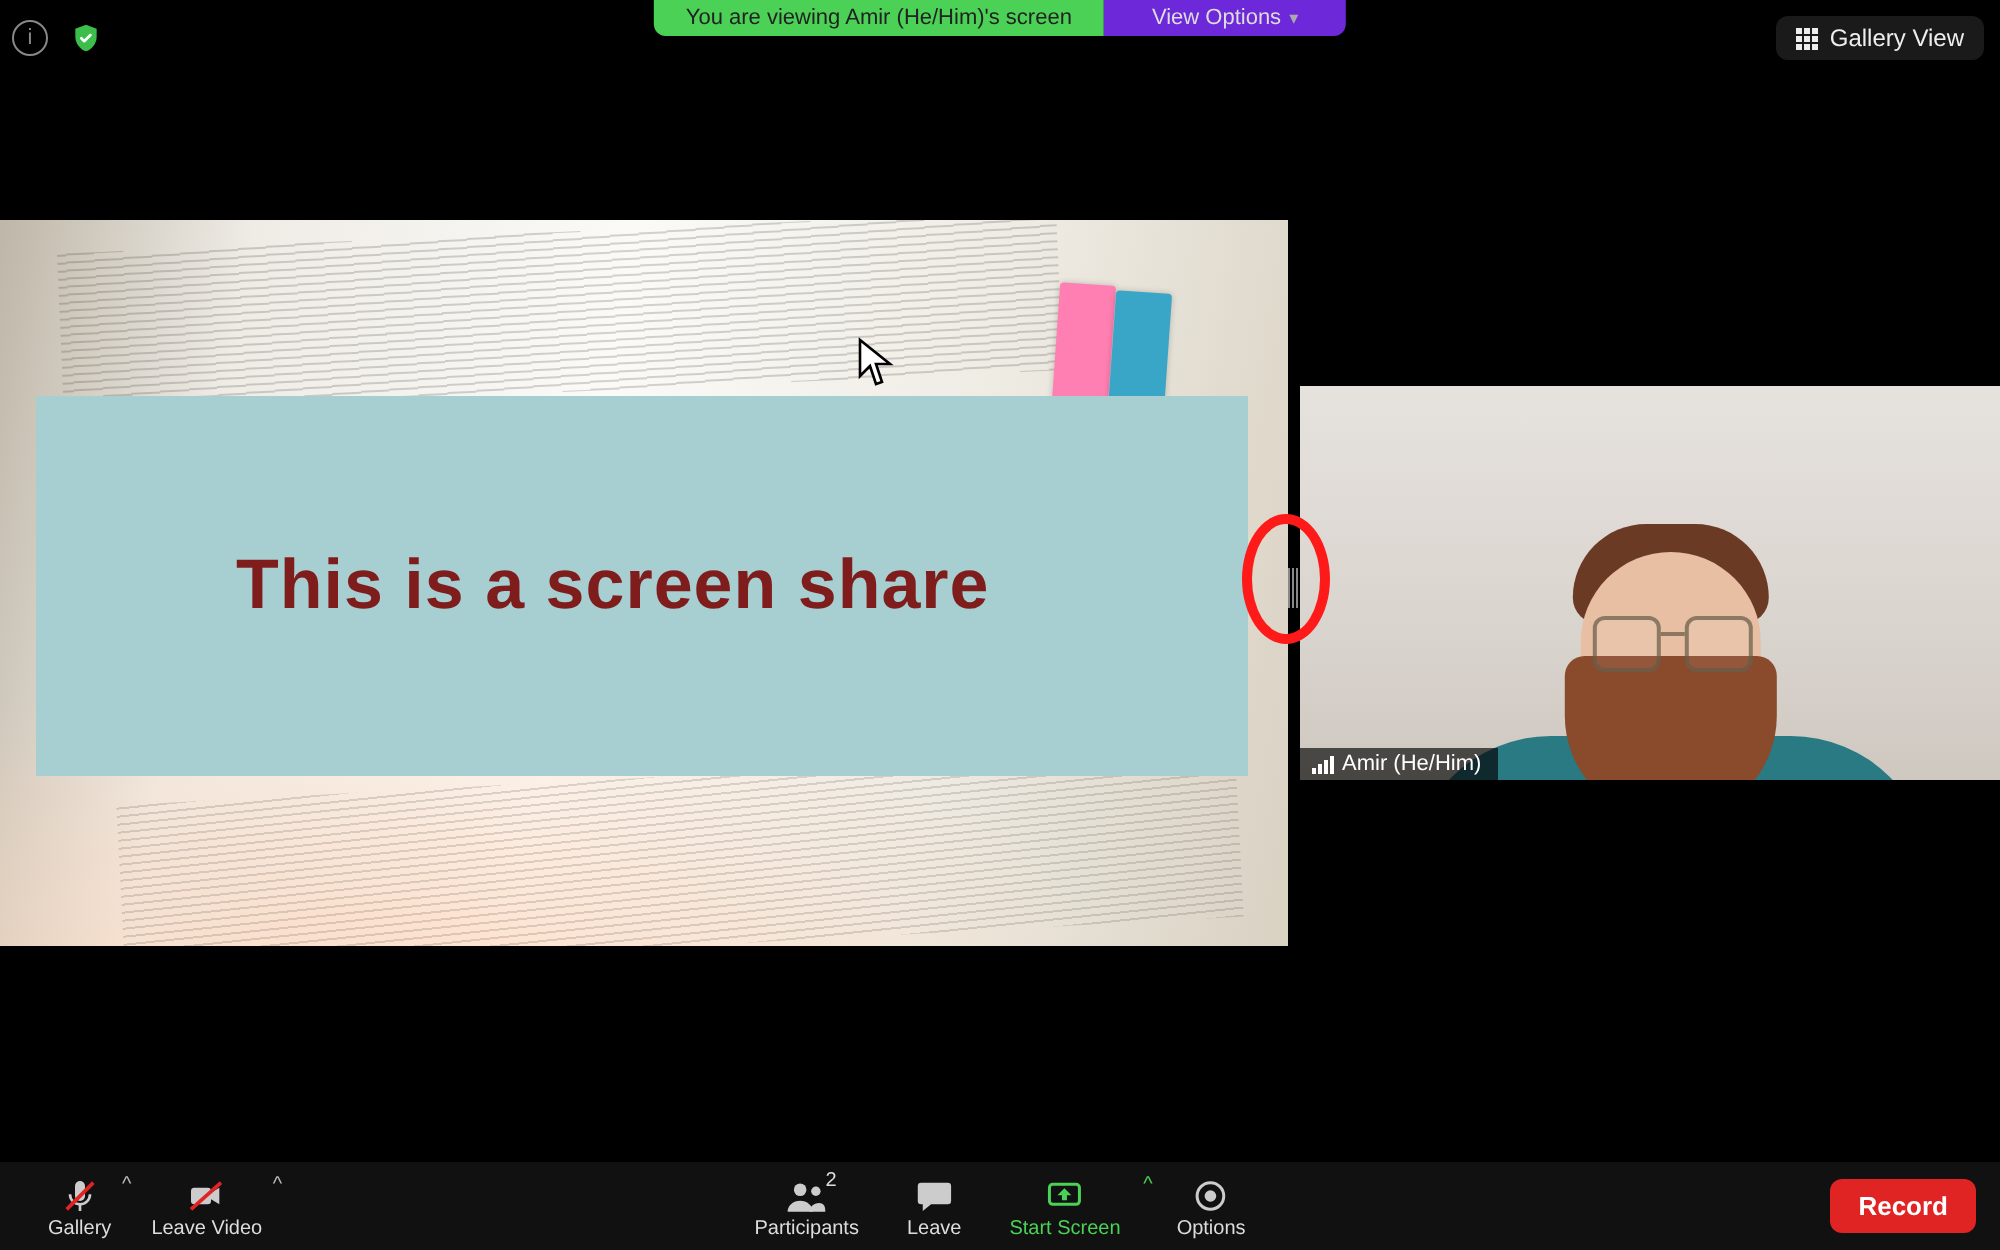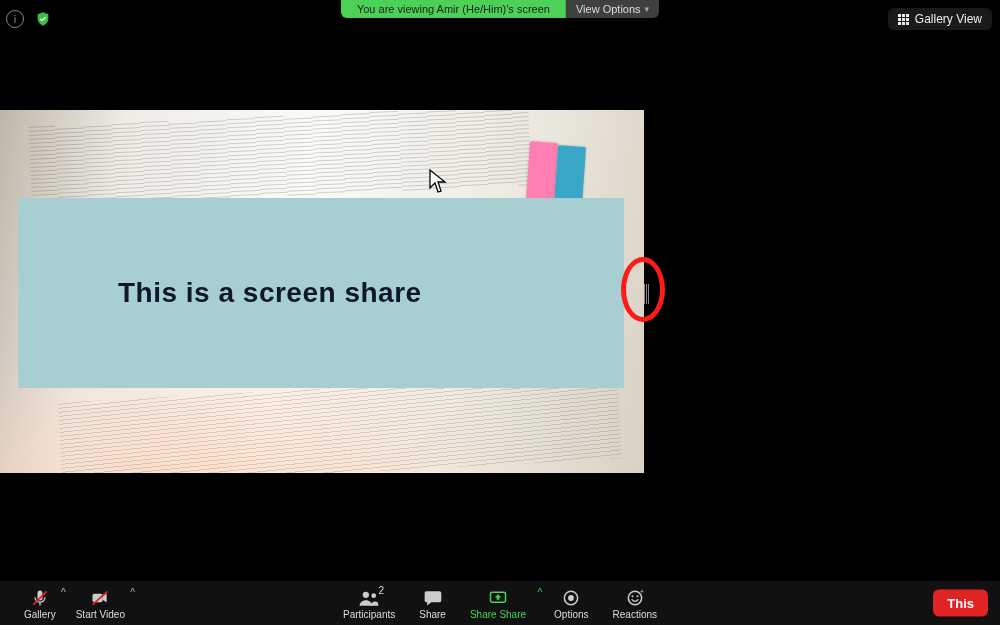--- a/index.html
+++ b/index.html
@@ -53,23 +53,23 @@
     align-items: stretch;
   }
   .share-banner {
     background: #4ad156;
     color: #222;
     padding: 3px 16px;
     font-size: 11px;
     border-bottom-left-radius: 6px;
   }
   .view-options {
-    background: #404040;
+    background: #6d28d9;
     color: #ddd;
-    padding: 3px 10px;
+    padding: 3px 24px;
     font-size: 11px;
     border-bottom-right-radius: 6px;
     display: flex;
     align-items: center;
     gap: 4px;
     cursor: pointer;
   }
   .chevron-down {
     font-size: 9px;
     color: #aaa;
@@ -161,22 +161,22 @@
     position: absolute;
     left: 18px; right: 20px;
     top: 88px;
     height: 190px;
     background: #a7cfd2;
     display: flex;
     align-items: center;
     padding-left: 100px;
   }
   .banner-text {
-    color: #0f172a;
-    font-size: 28px;
+    color: #7f1d1d;
+    font-size: 35px;
     font-weight: 700;
     letter-spacing: 0.5px;
   }
   .cursor {
     position: absolute;
     top: 58px; left: 428px;
     z-index: 5;
   }
   .cursor svg { width: 20px; height: 26px; }
 
@@ -417,20 +417,44 @@
     <div class="cursor">
       <svg viewBox="0 0 20 26">
           <path d="M2 2 L2 20 L7 15 L10 24 L13 23 L10 14 L17 14 Z" fill="#fff" stroke="#000" stroke-width="1.3"></path>
         </svg>
     </div>
   </div>
 
   <div class="divider-grip"></div>
   <div class="red-circle"></div>
 
+  <div class="video-pane">
+    <div class="person">
+      <div class="shoulders"></div>
+      <div class="head">
+        <div class="hair"></div>
+        <div class="face"></div>
+        <div class="beard"></div>
+        <div class="glasses">
+          <div class="lens l"></div>
+          <div class="bridge"></div>
+          <div class="lens r"></div>
+        </div>
+      </div>
+    </div>
+    <div class="name-tag">
+      <span class="signal-icon">
+          <span></span>
+          <span></span>
+          <span></span>
+          <span></span>
+        </span>
+      <span>Amir (He/Him)</span>
+    </div>
+  </div>
 
 </div>
 
 <div class="toolbar">
 
   <div class="tool unmute-wrap">
     <div class="icon-slot">
       <svg viewBox="0 0 24 24">
         <path fill="#ccc" d="M12 3a3 3 0 0 1 3 3v6a3 3 0 1 1-6 0V6a3 3 0 0 1 3-3z"></path>
         <path stroke="#ccc" fill="none" stroke-width="1.6" d="M6 11a6 6 0 0 0 12 0"></path>
@@ -444,21 +468,21 @@
 
   <div class="tool startvideo-wrap">
     <div class="icon-slot">
       <svg viewBox="0 0 24 24">
         <rect x="3" y="7" width="12" height="10" rx="2" fill="#ccc"></rect>
         <path d="M15 10l5-3v10l-5-3z" fill="#ccc"></path>
         <line class="slash" x1="3" y1="20" x2="21" y2="4"></line>
       </svg>
     </div>
     <span class="tool-caret">^</span>
-    <span>Start Video</span>
+    <span>Leave Video</span>
   </div>
 
   <div class="center-tools">
 
     <div class="tool">
       <div class="icon-slot">
         <svg viewBox="0 0 28 20">
           <circle cx="10" cy="6" r="4" fill="#ccc"></circle>
           <path d="M2 20c0-4 3.6-7 8-7s8 3 8 7" fill="#ccc"></path>
           <circle cx="20" cy="7" r="3" fill="#ccc"></circle>
@@ -468,56 +492,44 @@
       </div>
       <span>Participants</span>
     </div>
 
     <div class="tool">
       <div class="icon-slot">
         <svg viewBox="0 0 24 24">
           <path fill="#ccc" d="M4 4h16a2 2 0 0 1 2 2v9a2 2 0 0 1-2 2H10l-5 4v-4H4a2 2 0 0 1-2-2V6a2 2 0 0 1 2-2z"></path>
         </svg>
       </div>
-      <span>Share</span>
+      <span>Leave</span>
     </div>
 
     <div class="tool green" style="position:relative;padding-right:16px">
       <div class="icon-slot">
         <svg viewBox="0 0 24 24">
           <rect x="3" y="5" width="18" height="12" rx="2" fill="none" stroke="#4ad156" stroke-width="1.8"></rect>
           <path d="M12 8l-3 3h2v3h2v-3h2z" fill="#4ad156"></path>
         </svg>
       </div>
       <span class="tool-caret" style="right:0;color:#4ad156">^</span>
-      <span>Share Share</span>
+      <span>Start Screen</span>
     </div>
 
     <div class="tool">
       <div class="icon-slot">
         <svg viewBox="0 0 24 24">
           <circle cx="12" cy="12" r="8" fill="none" stroke="#ccc" stroke-width="1.8"></circle>
           <circle cx="12" cy="12" r="3.5" fill="#ccc"></circle>
         </svg>
       </div>
       <span>Options</span>
     </div>
 
-    <div class="tool">
-      <div class="icon-slot">
-        <svg viewBox="0 0 24 24">
-          <circle cx="12" cy="12" r="8" fill="none" stroke="#ccc" stroke-width="1.8"></circle>
-          <circle cx="9" cy="10" r="1.2" fill="#ccc"></circle>
-          <circle cx="15" cy="10" r="1.2" fill="#ccc"></circle>
-          <path d="M8.5 14c1 1.4 2.2 2 3.5 2s2.5-.6 3.5-2" stroke="#ccc" stroke-width="1.6" fill="none" stroke-linecap="round"></path>
-          <text x="18" y="7" font-size="8" fill="#ccc">+</text>
-        </svg>
-      </div>
-      <span>Reactions</span>
-    </div>
 
   </div>
 
   <div class="leave-btn">
-    <span>This</span>
+    <span>Record</span>
   </div>
 
 </div>
 
 </body></html>

